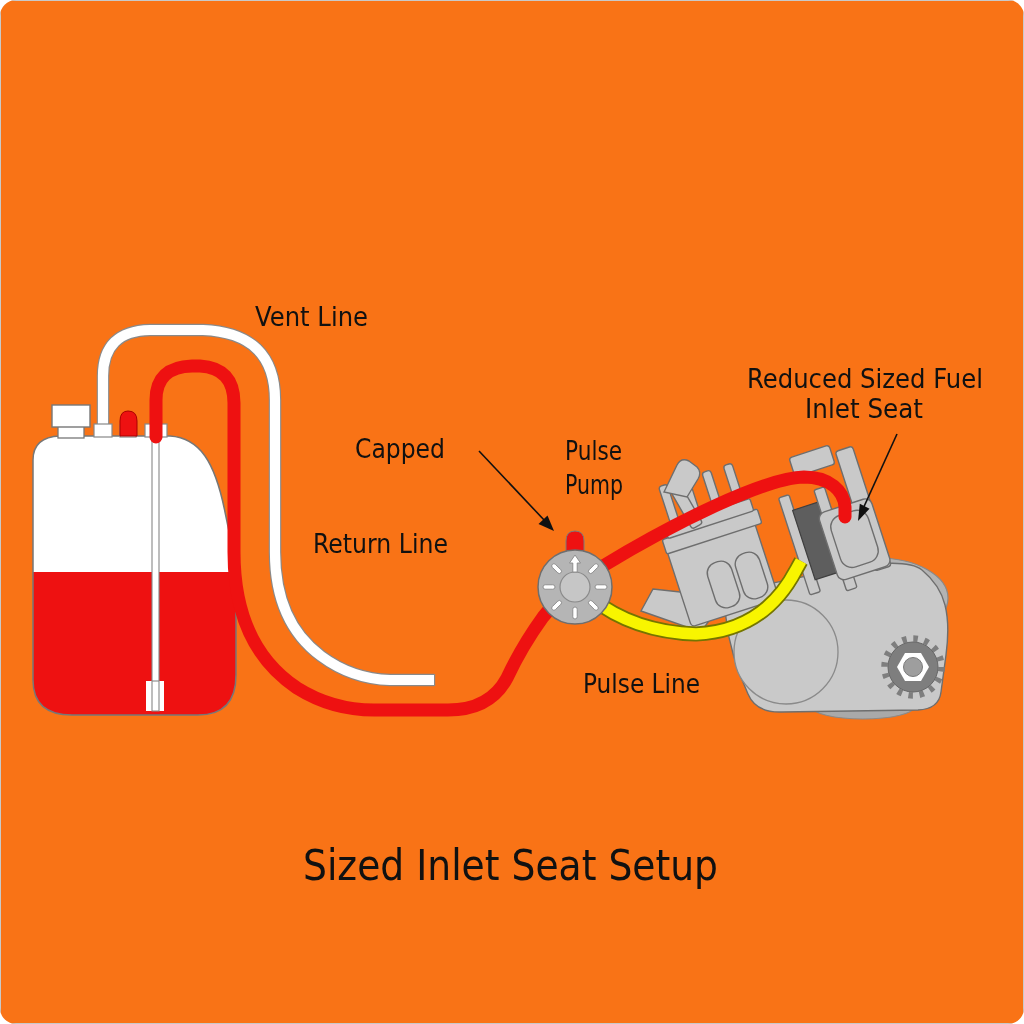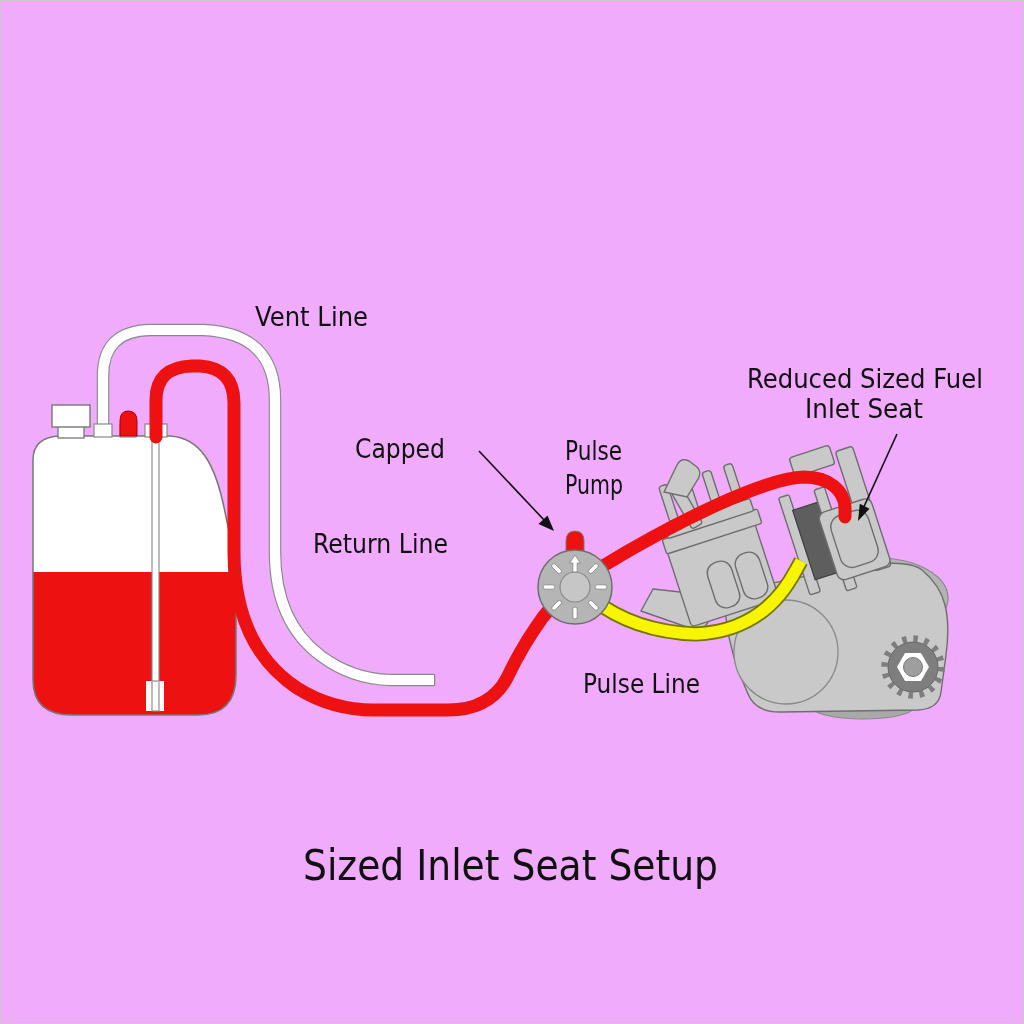--- a/index.html
+++ b/index.html
@@ -1,16 +1,16 @@
 <!DOCTYPE html>
 <html><head>
 <meta charset="utf-8">
 <style>
   html,body{margin:0;padding:0;background:#ffffff;}
-  .page{position:relative;width:1024px;height:1024px;background:#f0abfc;overflow:hidden;}
+  .page{position:relative;width:1024px;height:1024px;background:#f97316;overflow:hidden;border-radius:16px;}
   .frame{position:absolute;inset:0;border:1px solid #c9c9c9;pointer-events:none;}
   svg{position:absolute;left:0;top:0;}
   text{font-family:"DejaVu Sans","Liberation Sans",sans-serif;fill:#111111;}
   .lbl{font-size:26px;}
   .title{font-size:42px;}
   .metal{fill:#c9c9c9;stroke:#6e6e6e;stroke-width:1.4;}
   .thinline{stroke:#8a8a8a;stroke-width:1.2;fill:none;}
   .arrowline{stroke:#111111;stroke-width:1.6;fill:none;}
   .arrowhead{fill:#111111;stroke:none;}
 </style>

